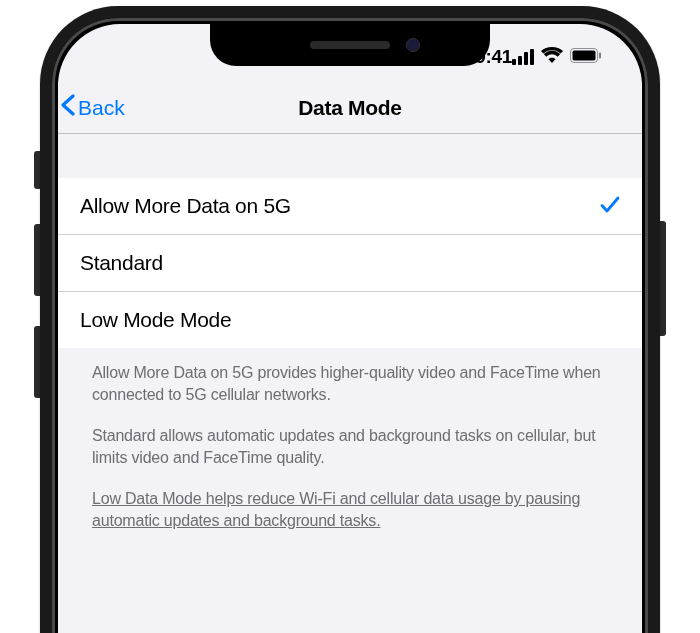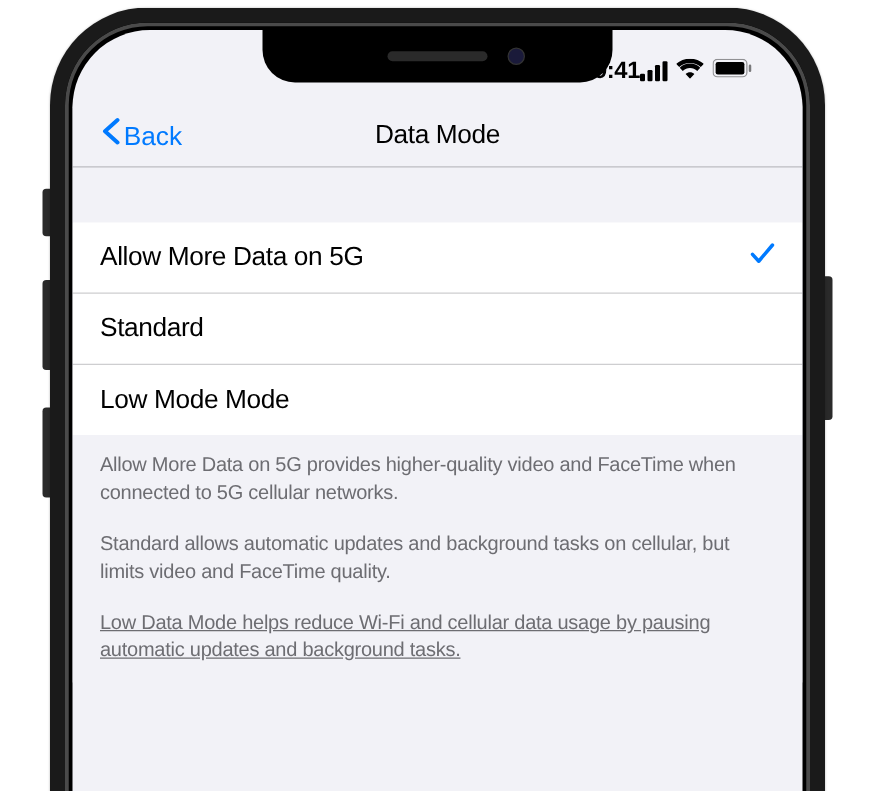--- a/index.html
+++ b/index.html
@@ -130,57 +130,58 @@
       display: flex;
       align-items: center;
       justify-content: center;
       position: relative;
       height: 52px;
       background: #f2f2f7;
       border-bottom: 0.5px solid rgba(60,60,67,0.29);
     }
     .back-button {
       position: absolute;
-      left: 23px;
-      display: flex;
-      align-items: flex-end;
+      left: 2px;
+      display: flex;
+      align-items: center;
       color: #007AFF;
       font-size: 21px;
       gap: 3px;
     }
     .back-chevron svg { width: 15px; height: 22px; }
     .nav-title {
       font-size: 21px;
-      font-weight: 400;
+      font-weight: 700;
       letter-spacing: -0.3px;
     }
     .spacer-header {
       height: 44px;
       background: #f2f2f7;
     }
     .list {
       background: #fff;
     }
     .list-item {
       display: flex;
-      align-items: flex-start;
+      align-items: flex-end;
       justify-content: space-between;
       padding: 16px 22px;
       min-height: 56px;
       border-bottom: 0.5px solid rgba(60,60,67,0.25);
     }
     .list-item:last-child { border-bottom: none; }
     .list-label {
       font-size: 21px;
       letter-spacing: -0.3px;
     }
     .checkmark svg { width: 20px; height: 18px; }
     .footer-text {
       padding: 14px 22px;
       background: #f2f2f7;
+      margin-left: 12px;
     }
     .footer-text p {
       font-size: 16px;
       line-height: 1.35;
       color: #6d6d72;
       margin-bottom: 20px;
       letter-spacing: -0.2px;
     }
     .footer-text p:last-child { margin-bottom: 0; text-decoration: underline; }
   </style>

